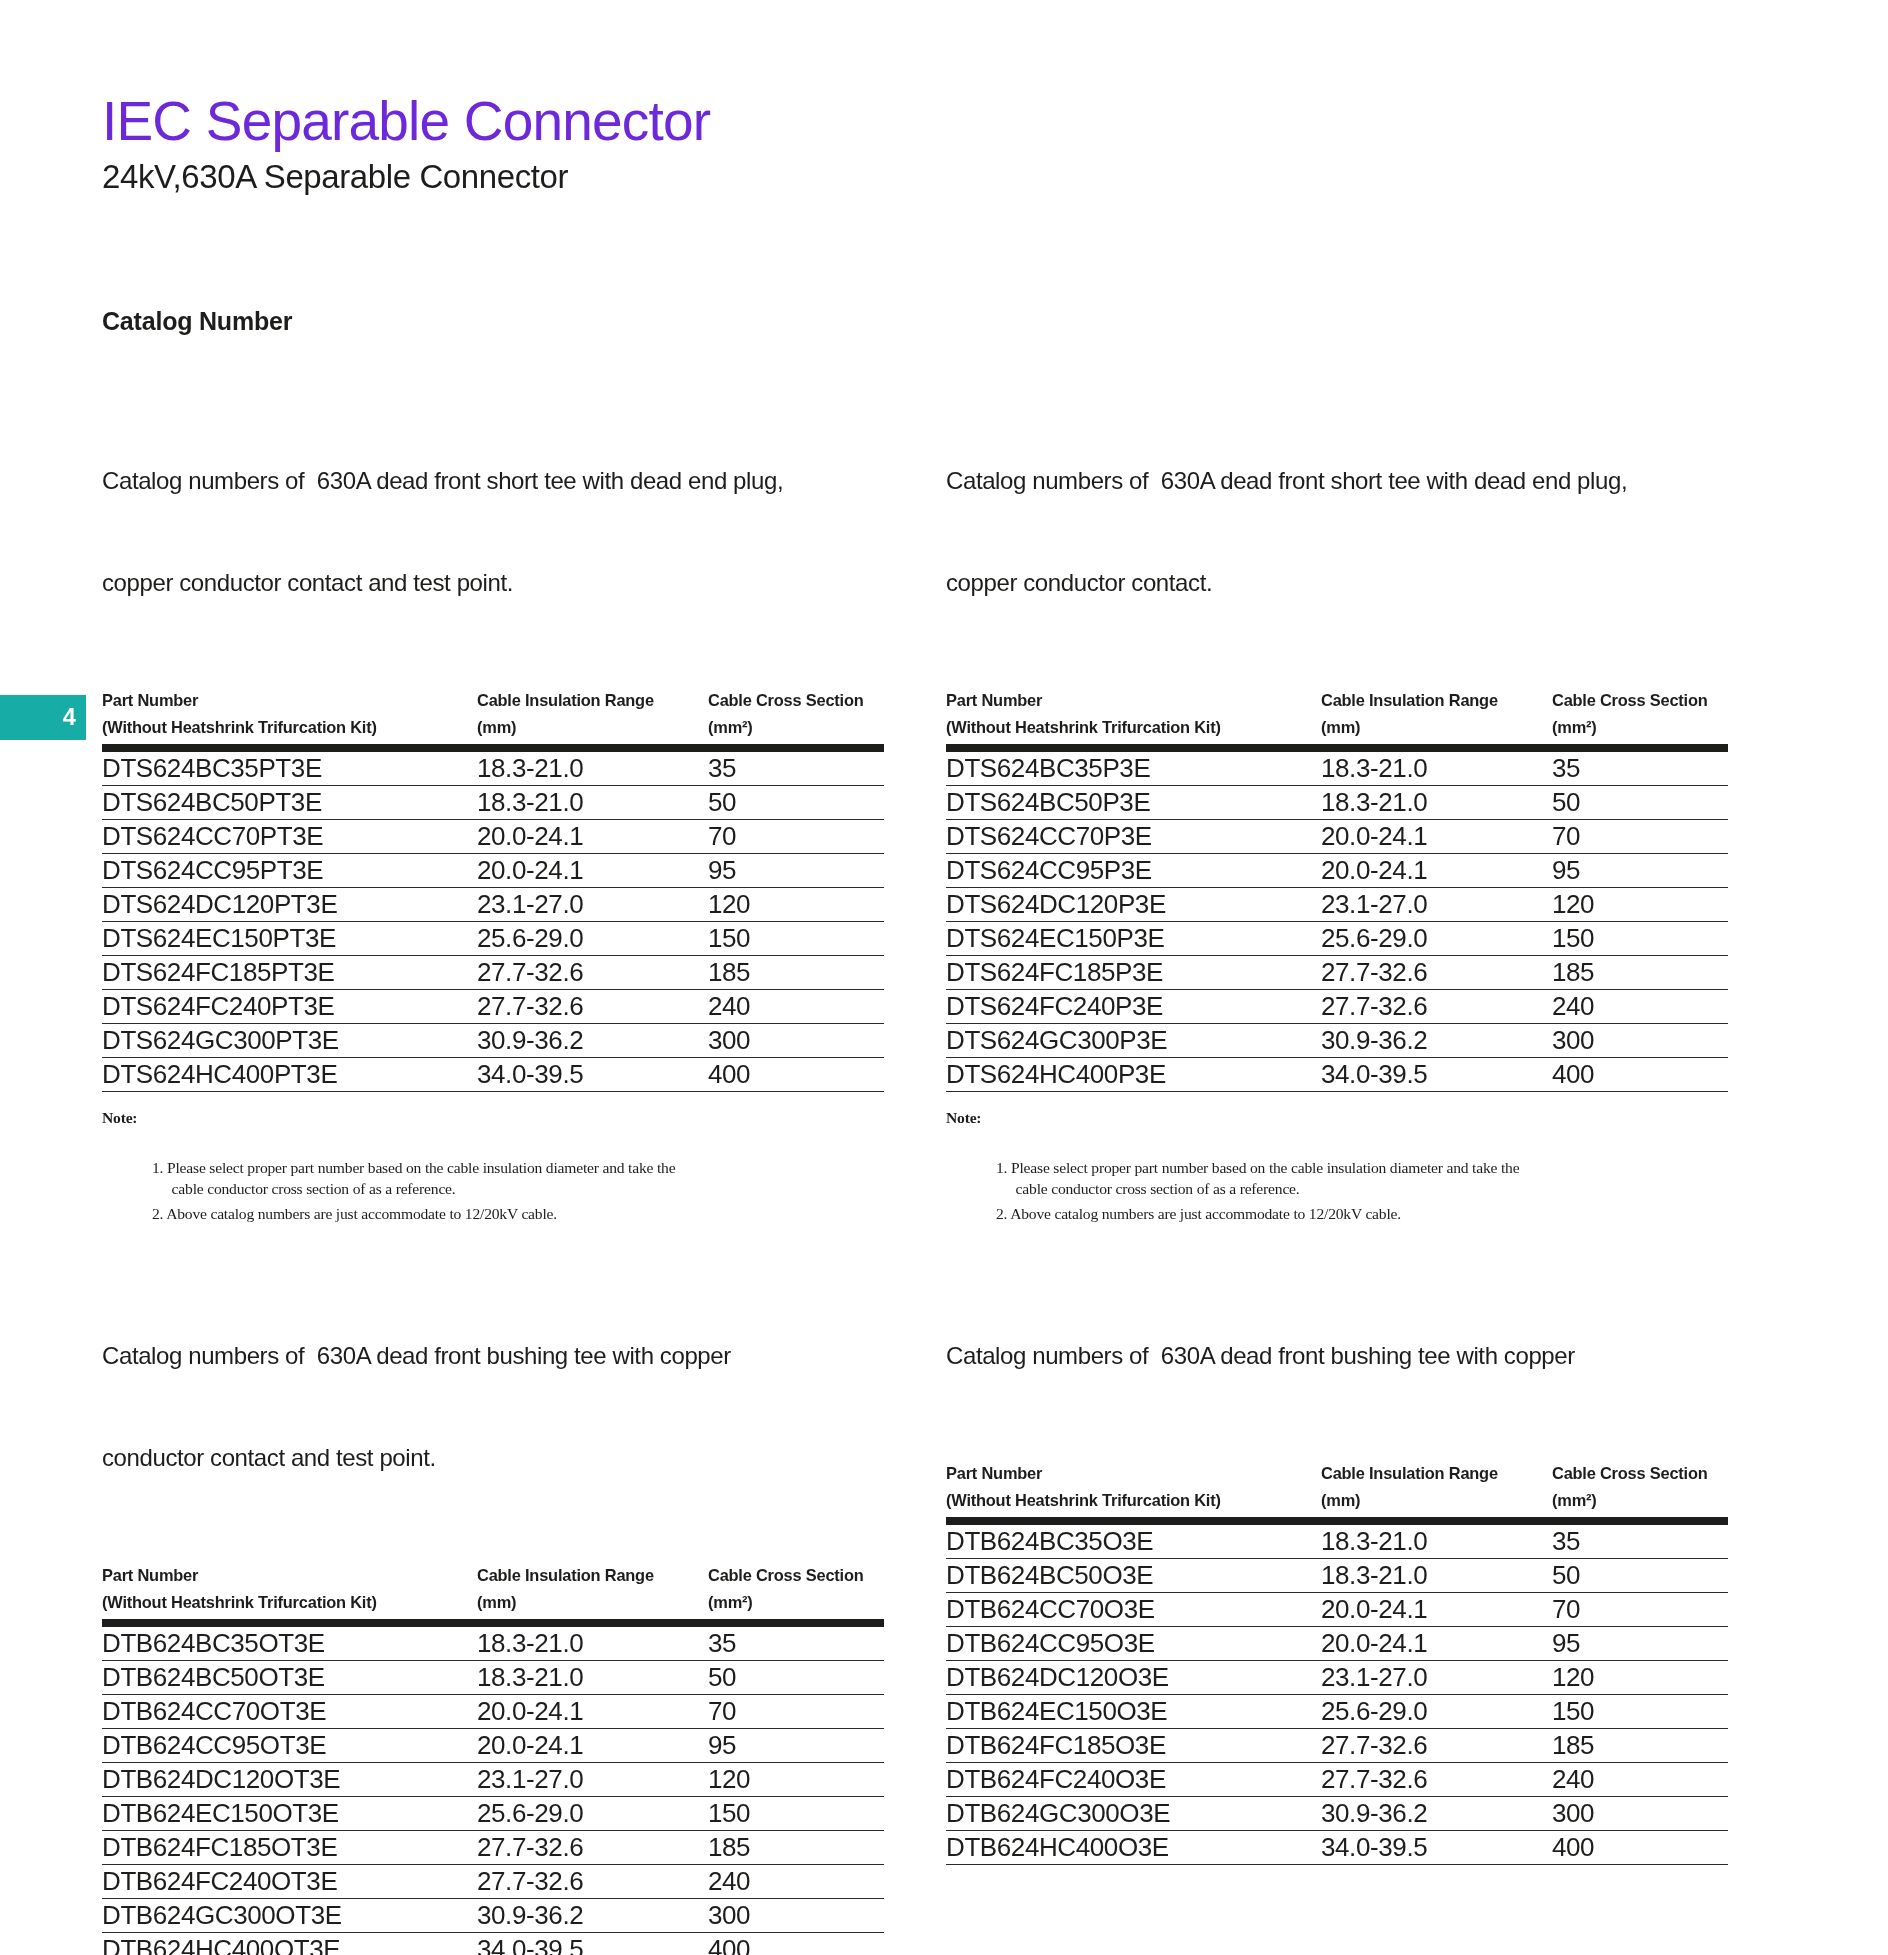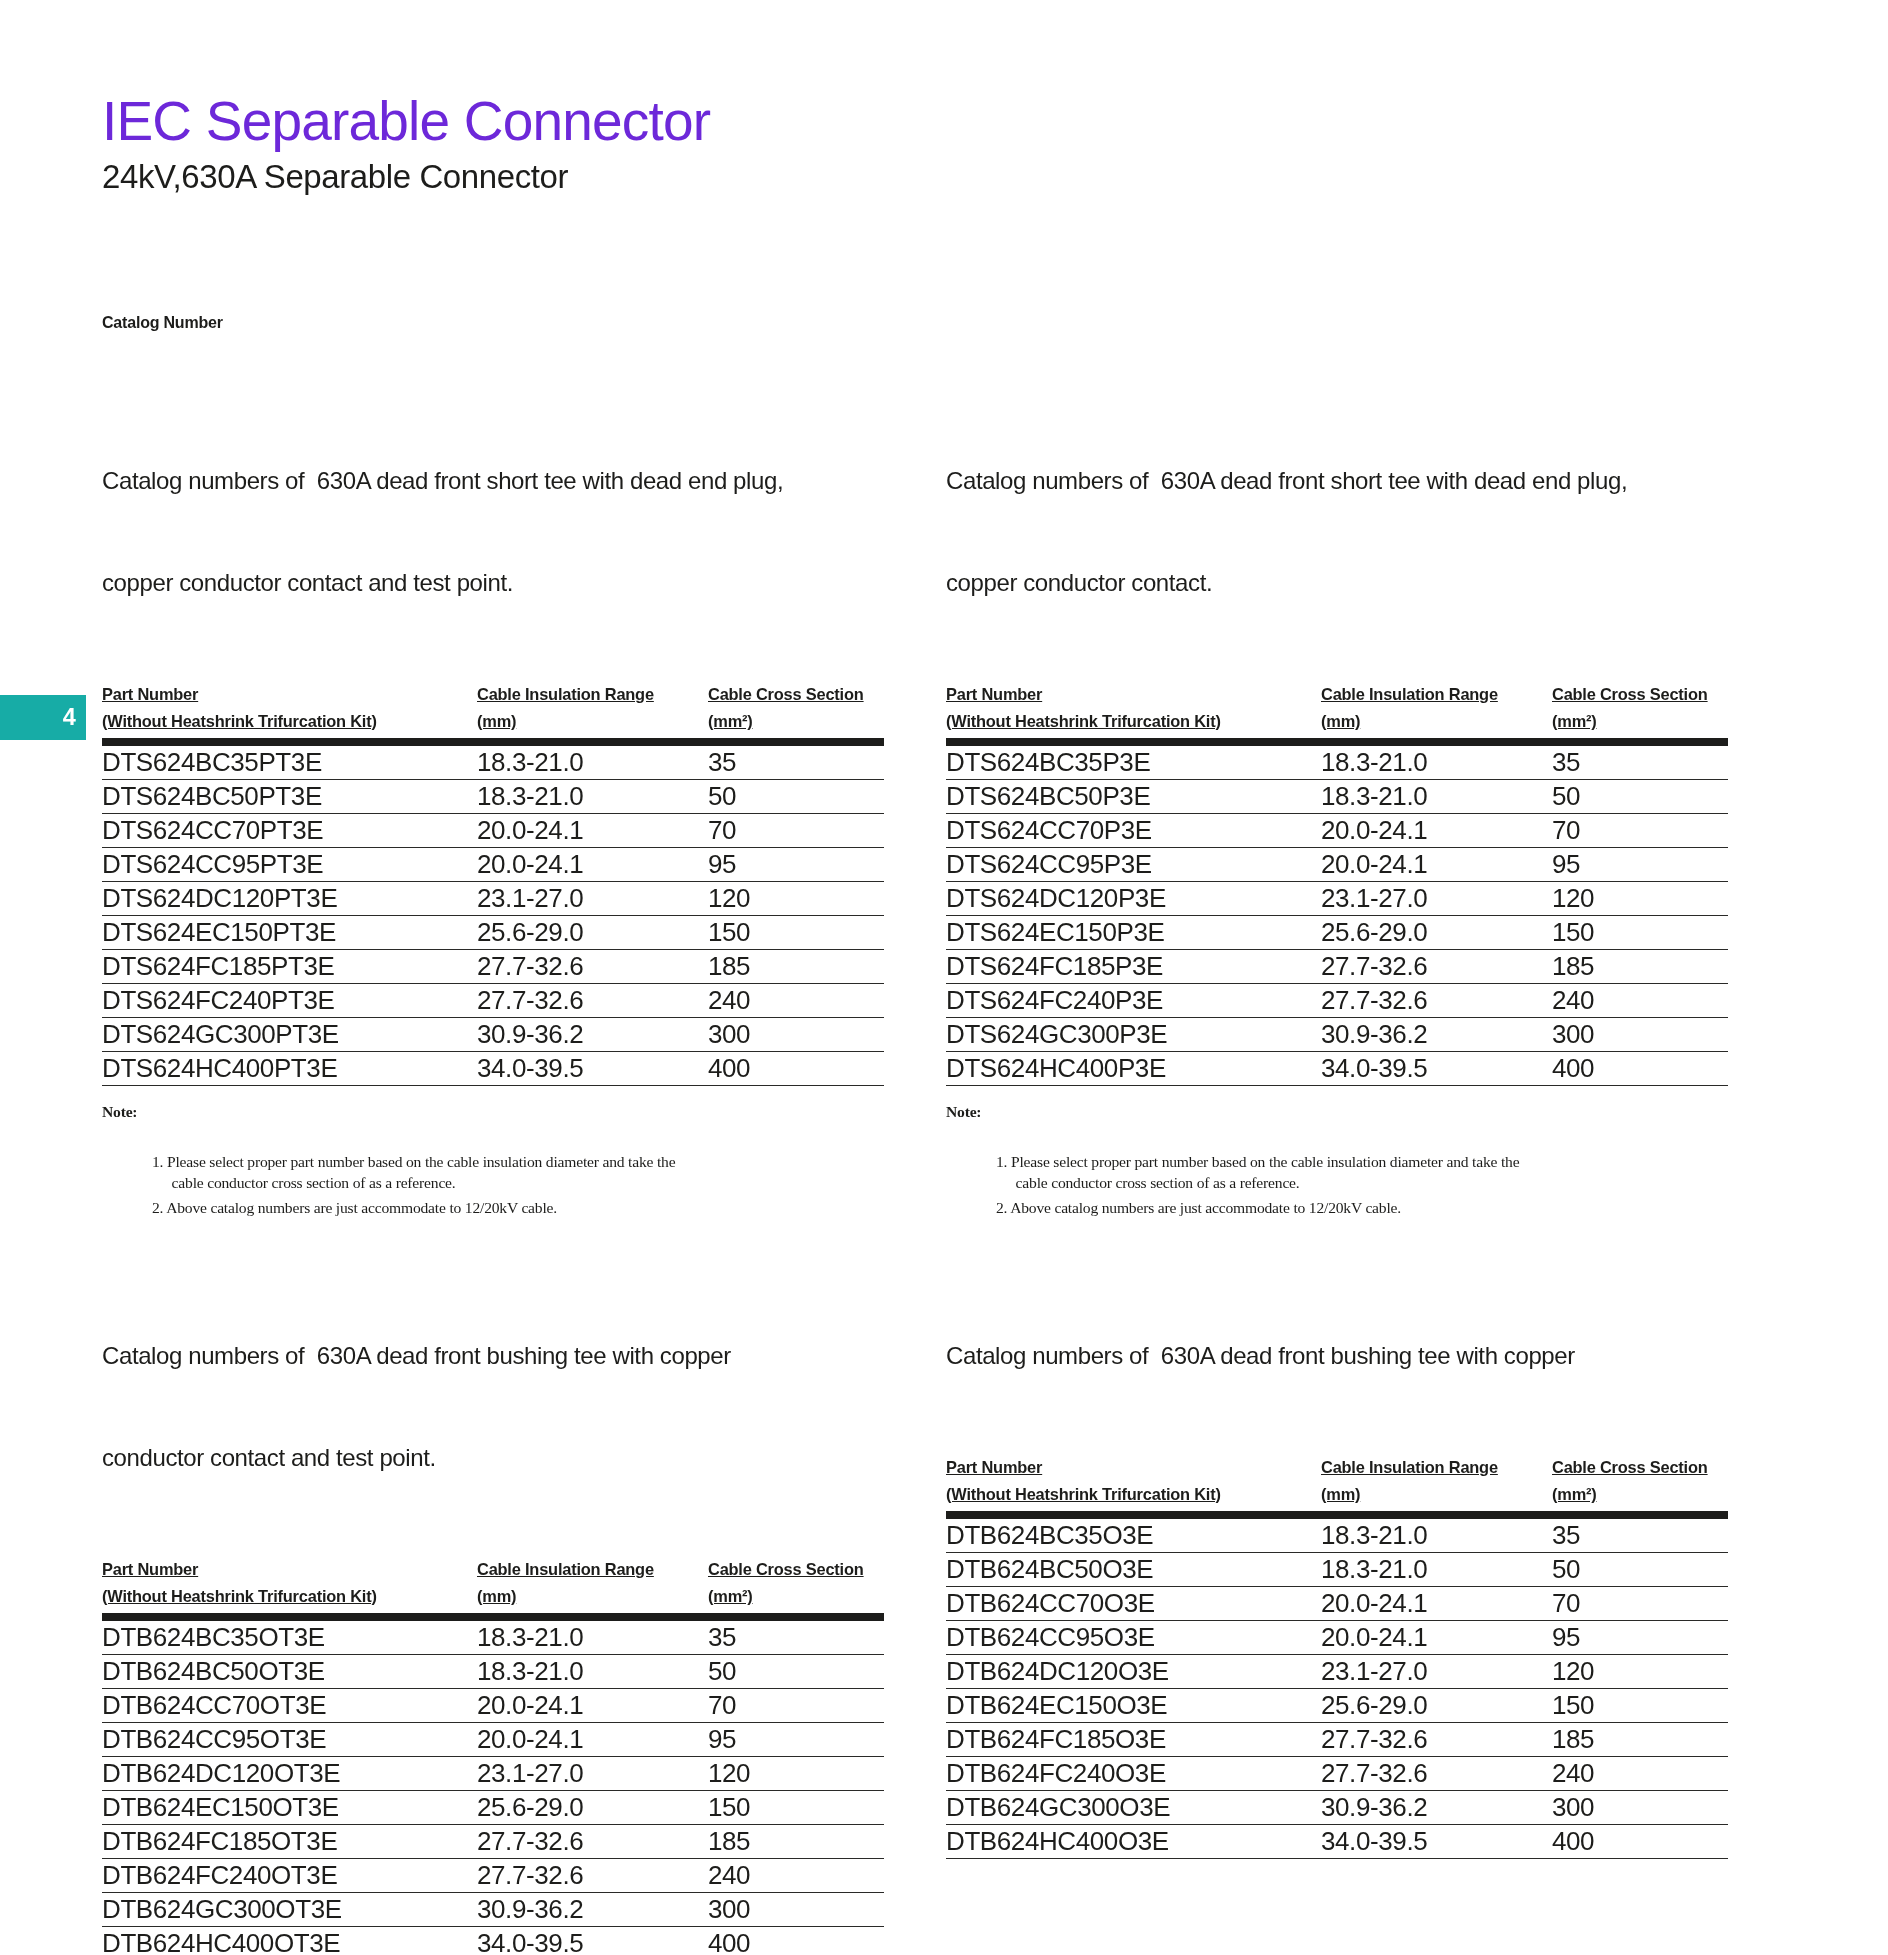--- a/index.html
+++ b/index.html
@@ -11,40 +11,40 @@
   
   .page-title{
     position:absolute;left:102px;top:91px;
     font-size:55px;line-height:1.1;letter-spacing:-0.8px;font-weight:400;
   }
   .page-subtitle{
     position:absolute;left:102px;top:158px;
     font-size:33px;line-height:1.15;letter-spacing:-0.4px;font-weight:400;
   }
   .section-heading{
-    position:absolute;left:102px;top:314px;
-    font-size:16px;font-weight:700;letter-spacing:-0.2px;
+    position:absolute;left:102px;top:307px;
+    font-size:25px;font-weight:700;letter-spacing:-0.2px;
   }
   
   .side-tab{
     position:absolute;left:0;top:695px;width:86px;height:45px;
     display:flex;align-items:center;justify-content:flex-end;
     padding-right:10.2px;box-sizing:border-box;
     color:#ffffff;font-size:23.5px;font-weight:700;
   }
   
   .quad{position:absolute;width:782px;}
   .q-left{left:102px;}
   .q-right{left:946px;}
   .q-top{top:396px;}
   .q-bottom{top:1271px;}
 
   .intro{font-size:24px;line-height:34px;letter-spacing:-0.4px;white-space:pre-wrap;}
 
-  .thead{display:grid;grid-template-columns:375px 231px 176px;margin-top:13px;text-decoration:underline;}
+  .thead{display:grid;grid-template-columns:375px 231px 176px;margin-top:19px;}
   .thead .hcell div{
     font-size:16.4px;font-weight:700;line-height:27px;letter-spacing:-0.2px;white-space:nowrap;
   }
   .rule{height:7.8px;background:#1d1d1b;margin-top:3.1px;}
 
   .row{
     display:grid;grid-template-columns:375px 231px 176px;
     height:33px;border-bottom:1.2px solid #2a2a28;
     align-items:center;
   }

